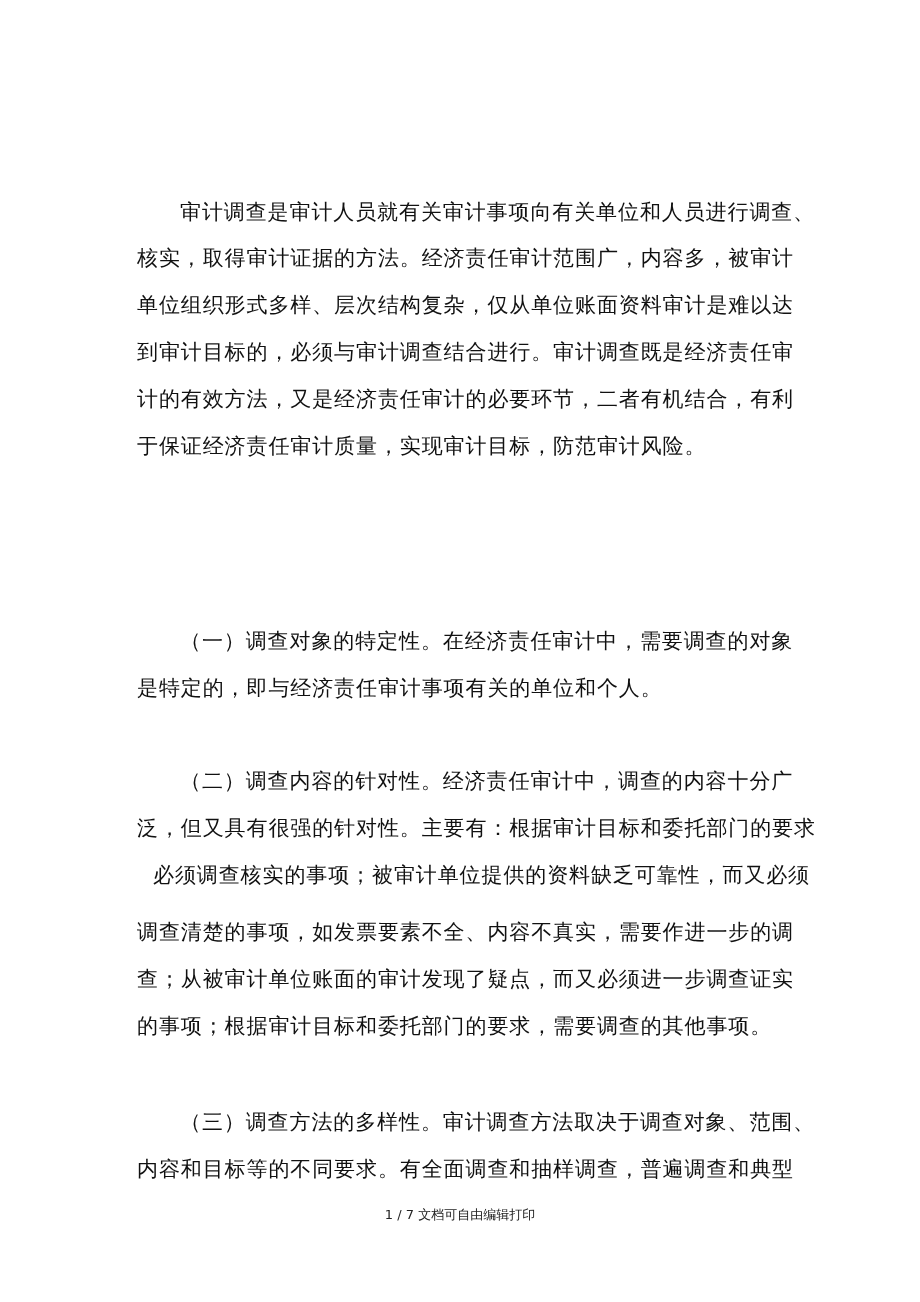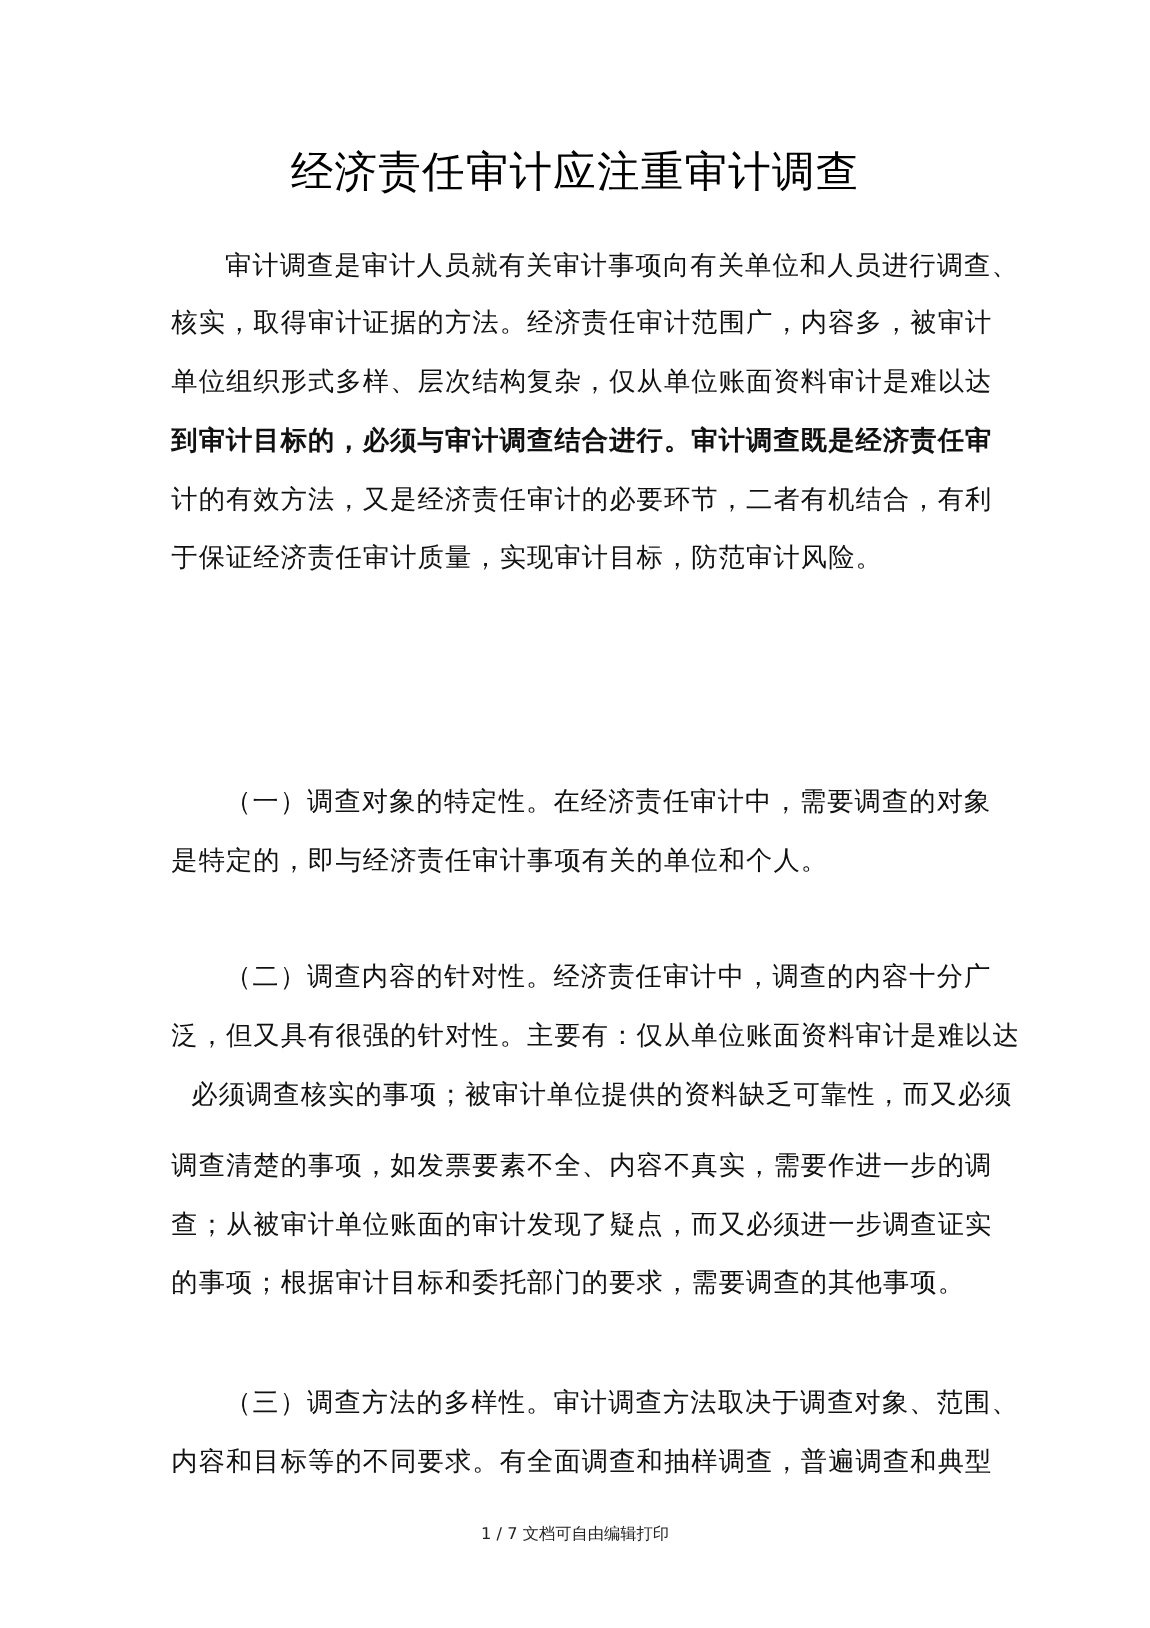--- a/index.html
+++ b/index.html
@@ -45,48 +45,46 @@
     }
     .footer {
       position: absolute;
       left: 0;
       top: 1206px;
       width: 920px;
       text-align: center;
       font-family: "DejaVu Sans", "Liberation Sans", sans-serif;
       font-size: 13px;
       color: #222222;
-      margin-top: 12px;
     }
   </style>
 </head>
 <body>
 
 <div class="page">
 
-  <div class="title">经济责任审计应注重审计调查</div>
 
   <div>
     <div class="line" style="top:198px; left:180px;">审计调查是审计人员就有关审计事项向有关单位和人员进行调查、</div>
     <div class="line" style="top:244px;">核实，取得审计证据的方法。经济责任审计范围广，内容多，被审计</div>
     <div class="line" style="top:291px;">单位组织形式多样、层次结构复杂，仅从单位账面资料审计是难以达</div>
-    <div class="line" style="top:338px;font-weight:bold;">到审计目标的，必须与审计调查结合进行。审计调查既是经济责任审</div>
+    <div class="line" style="top:338px;">到审计目标的，必须与审计调查结合进行。审计调查既是经济责任审</div>
     <div class="line" style="top:385px;">计的有效方法，又是经济责任审计的必要环节，二者有机结合，有利</div>
     <div class="line" style="top:432px;">于保证经济责任审计质量，实现审计目标，防范审计风险。</div>
   </div>
 
 
   <div>
     <div class="line" style="top:627px; left:180px;">（一）调查对象的特定性。在经济责任审计中，需要调查的对象</div>
     <div class="line" style="top:674px;">是特定的，即与经济责任审计事项有关的单位和个人。</div>
   </div>
 
   <div>
     <div class="line" style="top:767px; left:180px;">（二）调查内容的针对性。经济责任审计中，调查的内容十分广</div>
-    <div class="line" style="top:814px;">泛，但又具有很强的针对性。主要有：仅从单位账面资料审计是难以达</div>
+    <div class="line" style="top:814px;">泛，但又具有很强的针对性。主要有：根据审计目标和委托部门的要求</div>
     <div class="line" style="top:861px;margin-left:16px;">必须调查核实的事项；被审计单位提供的资料缺乏可靠性，而又必须</div>
     <div class="line" style="top:918px;text-align:center;">调查清楚的事项，如发票要素不全、内容不真实，需要作进一步的调</div>
     <div class="line" style="top:965px;">查；从被审计单位账面的审计发现了疑点，而又必须进一步调查证实</div>
     <div class="line" style="top:1012px;">的事项；根据审计目标和委托部门的要求，需要调查的其他事项。</div>
   </div>
 
   <div>
     <div class="line" style="top:1108px; left:180px;">（三）调查方法的多样性。审计调查方法取决于调查对象、范围、</div>
     <div class="line" style="top:1155px;">内容和目标等的不同要求。有全面调查和抽样调查，普遍调查和典型</div>
   </div>

